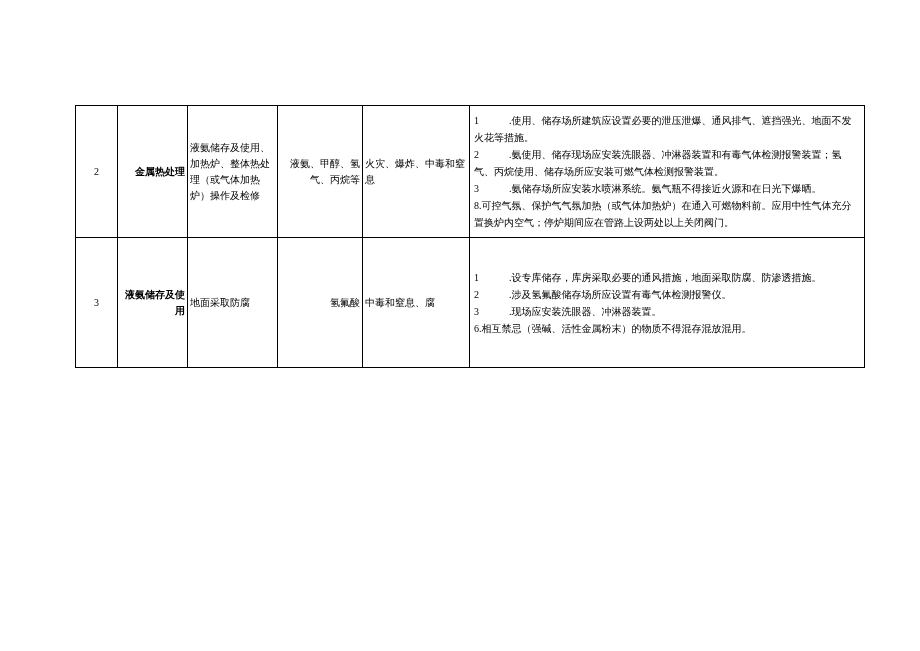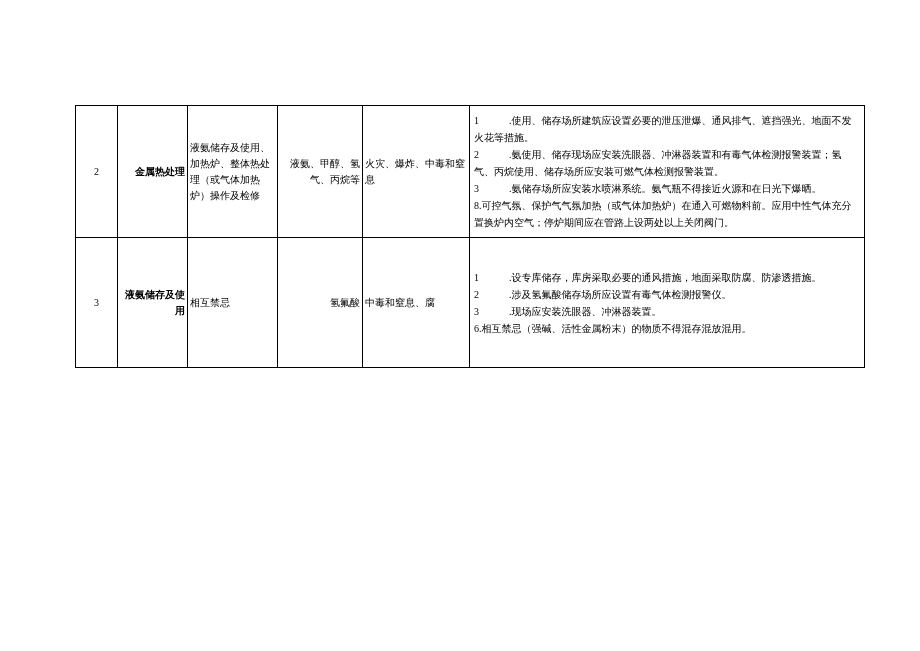--- a/index.html
+++ b/index.html
@@ -58,21 +58,21 @@
           <li>1　　　.使用、储存场所建筑应设置必要的泄压泄爆、通风排气、遮挡强光、地面不发火花等措施。</li>
           <li>2　　　.氨使用、储存现场应安装洗眼器、冲淋器装置和有毒气体检测报警装置；氢气、丙烷使用、储存场所应安装可燃气体检测报警装置。</li>
           <li>3　　　.氨储存场所应安装水喷淋系统。氨气瓶不得接近火源和在日光下爆晒。</li>
           <li>8.可控气氛、保护气气氛加热（或气体加热炉）在通入可燃物料前。应用中性气体充分置换炉内空气；停炉期间应在管路上设两处以上关闭阀门。</li>
         </ul>
       </td>
     </tr>
     <tr>
       <td class="num tall">3</td>
       <td class="cat tall">液氨储存及使用</td>
-      <td class="proc tall">相互禁忌</td>
+      <td class="proc tall">地面采取防腐</td>
       <td class="mat tall">氢氟酸</td>
       <td class="haz tall">中毒和窒息、腐</td>
       <td class="meas tall">
         <ul class="meas-list">
           <li>1　　　.设专库储存，库房采取必要的通风措施，地面采取防腐、防渗透措施。</li>
           <li>2　　　.涉及氢氟酸储存场所应设置有毒气体检测报警仪。</li>
           <li>3　　　.现场应安装洗眼器、冲淋器装置。</li>
           <li>6.相互禁忌（强碱、活性金属粉末）的物质不得混存混放混用。</li>
         </ul>
       </td>

